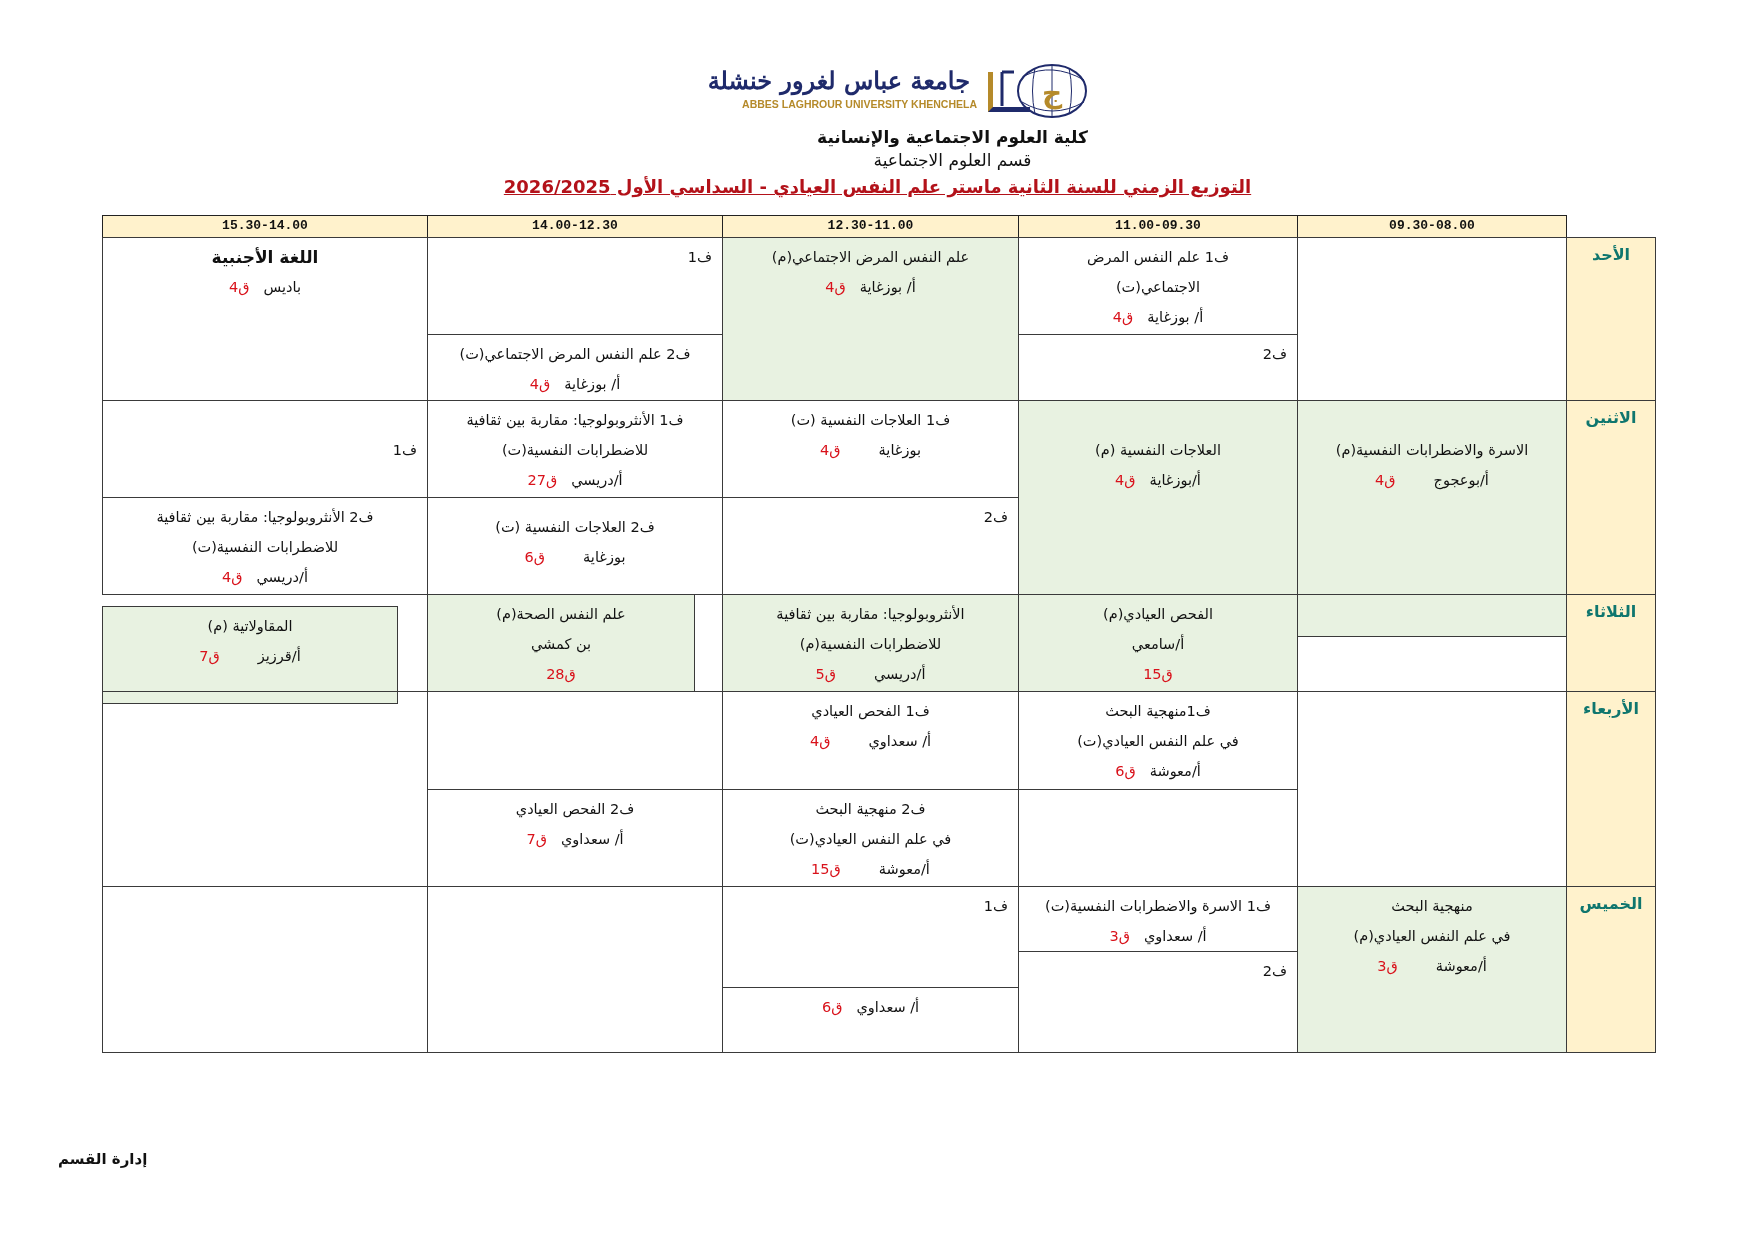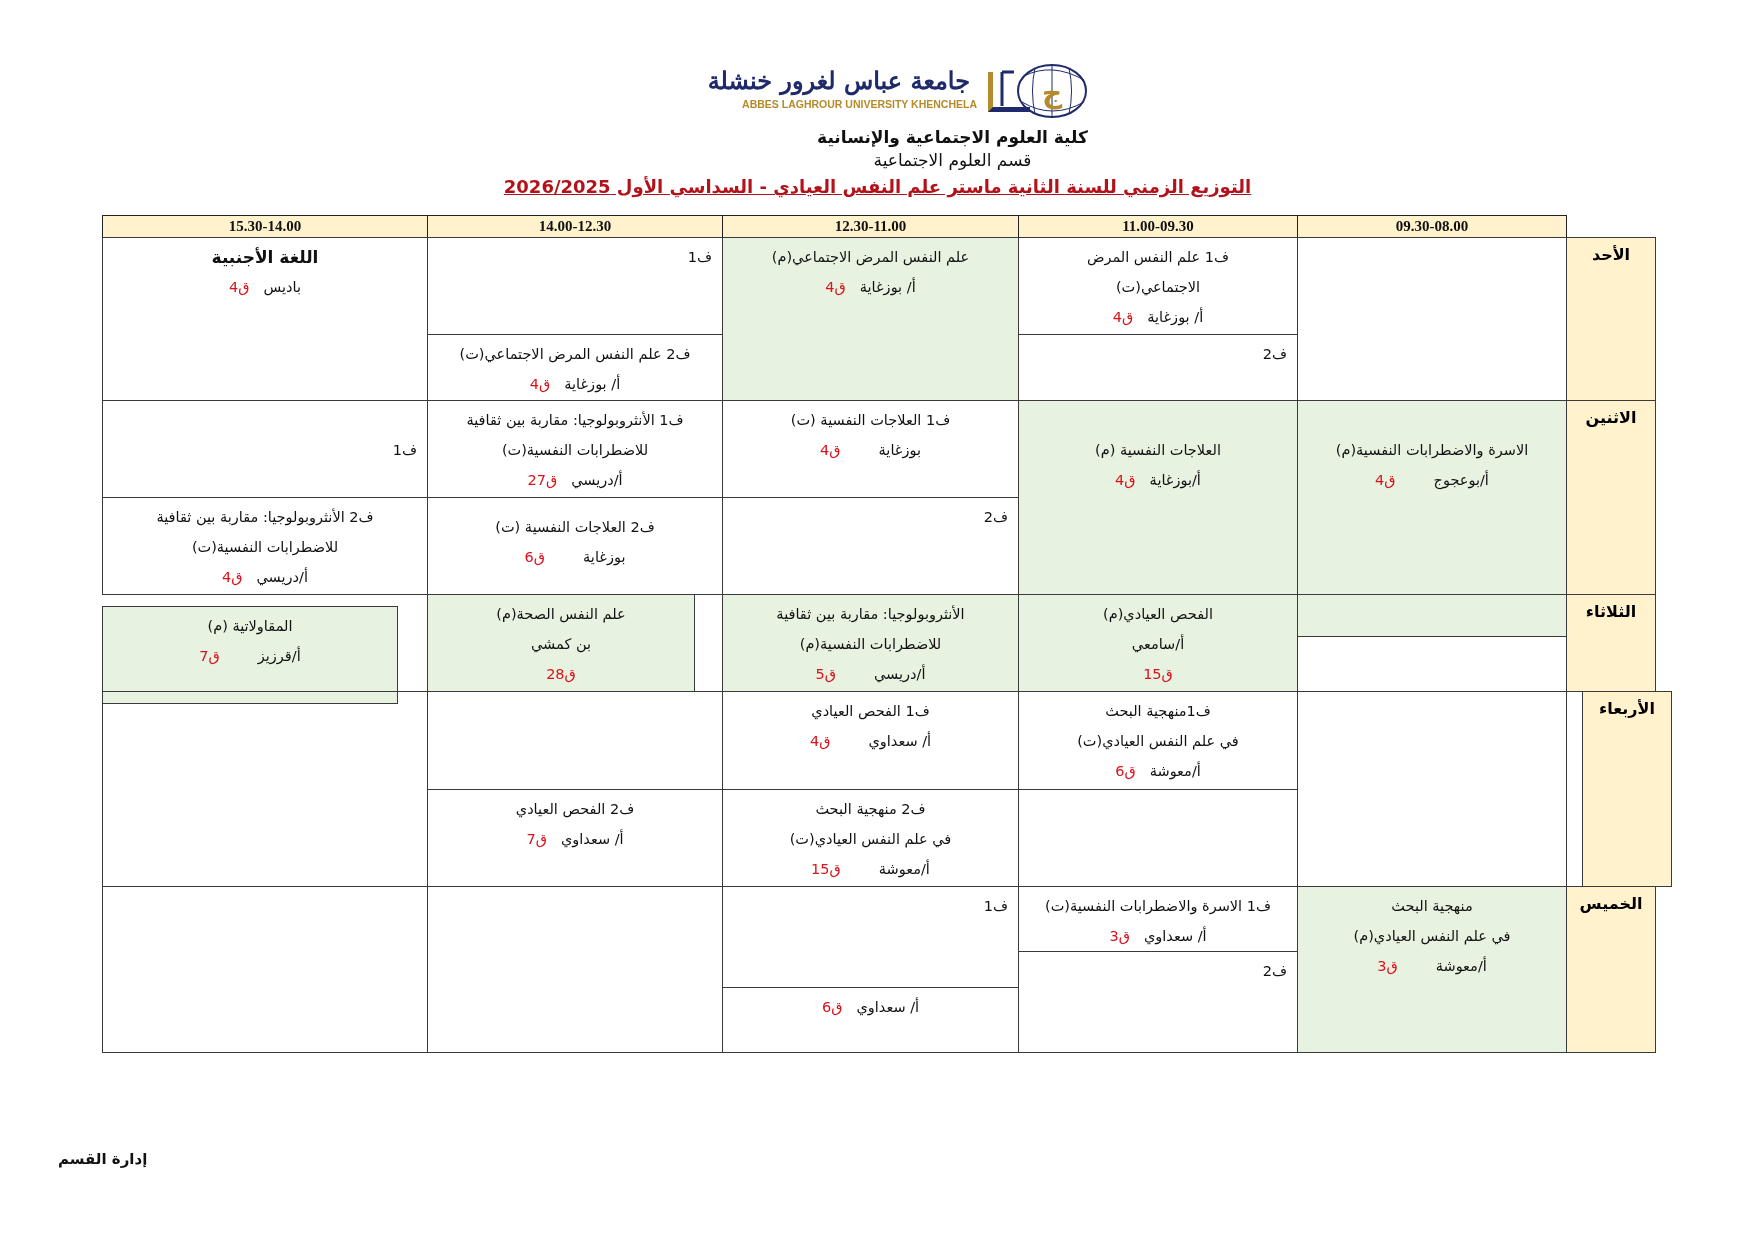--- a/index.html
+++ b/index.html
@@ -8,22 +8,22 @@
   .logo{left:690px;top:62px;width:400px;height:60px;}
   .logo-ar{position:absolute;left:0;top:4px;width:280px;text-align:right;font-family:"DejaVu Serif",serif;font-size:24px;font-weight:bold;color:#1f2a6b;direction:rtl;letter-spacing:1px;}
   .logo-en{position:absolute;left:2px;top:36px;width:285px;text-align:right;font-family:"Liberation Sans",sans-serif;font-size:10.5px;font-weight:bold;color:#b58a2a;}
   .logo-mark{position:absolute;left:290px;top:0;width:110px;height:58px;}
   .hdr-line{left:0;width:1755px;text-align:center;direction:rtl;}
   .fac{top:127px;font-size:17px;font-weight:bold;padding-left:150px;}
   .dep{top:150px;font-size:17px;padding-left:150px;}
   .ttl{top:176px;font-size:18px;font-weight:bold;color:#b3121a;}
   .ttl span{text-decoration:underline;text-decoration-color:#b3121a;}
   .cell{position:absolute;box-sizing:border-box;border:1px solid #3a3a3a;direction:rtl;text-align:center;font-size:14.5px;line-height:30px;padding-top:4px;}
-  .th{background:#fff2cc;font-family:Liberation Serif, serif;font-weight:bold;font-size:15px;line-height:20px;padding-top:0;border:1.5px solid #222;}
-  .day{background:#fff2cc;color:#000000;font-weight:bold;font-size:16px;padding-top:2px;}
+  .th{background:#fff2cc;font-family:Liberation Mono, monospace;font-weight:bold;font-size:13px;line-height:20px;padding-top:0;border:1.5px solid #222;}
+  .day{background:#fff2cc;color:#0f766e;font-weight:bold;font-size:16px;padding-top:2px;}
   .green{background:#e8f2e1;}
   .room{color:#d9121b;}
   .gap{display:inline-block;width:14px;}
   .gap2{display:inline-block;width:38px;}
   .grp{text-align:right;padding-right:10px;}
   .foot{left:58px;top:1150px;font-size:15px;font-weight:bold;direction:rtl;}
   .big{font-size:17px;font-weight:bold;}
 </style>
 </head>
 <body>
@@ -47,21 +47,21 @@
 
 <div class="cell th" style="left:1297px;top:215px;width:270px;height:23px;">09.30-08.00</div>
 <div class="cell th" style="left:1018px;top:215px;width:280px;height:23px;">11.00-09.30</div>
 <div class="cell th" style="left:722px;top:215px;width:297px;height:23px;">12.30-11.00</div>
 <div class="cell th" style="left:427px;top:215px;width:296px;height:23px;">14.00-12.30</div>
 <div class="cell th" style="left:102px;top:215px;width:326px;height:23px;">15.30-14.00</div>
 
 <div class="cell day" style="left:1566px;top:237px;width:90px;height:164px;">الأحد</div>
 <div class="cell day" style="left:1566px;top:400px;width:90px;height:195px;">الاثنين</div>
 <div class="cell day" style="left:1566px;top:594px;width:90px;height:98px;">الثلاثاء</div>
-<div class="cell day" style="left:1566px;top:691px;width:90px;height:196px;margin-left:16px;">الأربعاء</div>
+<div class="cell day" style="left:1566px;top:691px;width:90px;height:196px;">الأربعاء</div>
 <div class="cell day" style="left:1566px;top:886px;width:90px;height:167px;">الخميس</div>
 
 <div class="cell" style="left:1297px;top:237px;width:270px;height:164px;"></div>
 <div class="cell" style="left:1018px;top:237px;width:280px;height:98px;">
   <div>ف1 علم النفس المرض</div>
   <div>الاجتماعي(ت)</div>
   <div><span>أ/ بوزغاية</span><span class="gap"></span><span class="room">ق4</span></div>
 </div>
 <div class="cell grp" style="left:1018px;top:334px;width:280px;height:67px;">
   <div>ف2</div>

